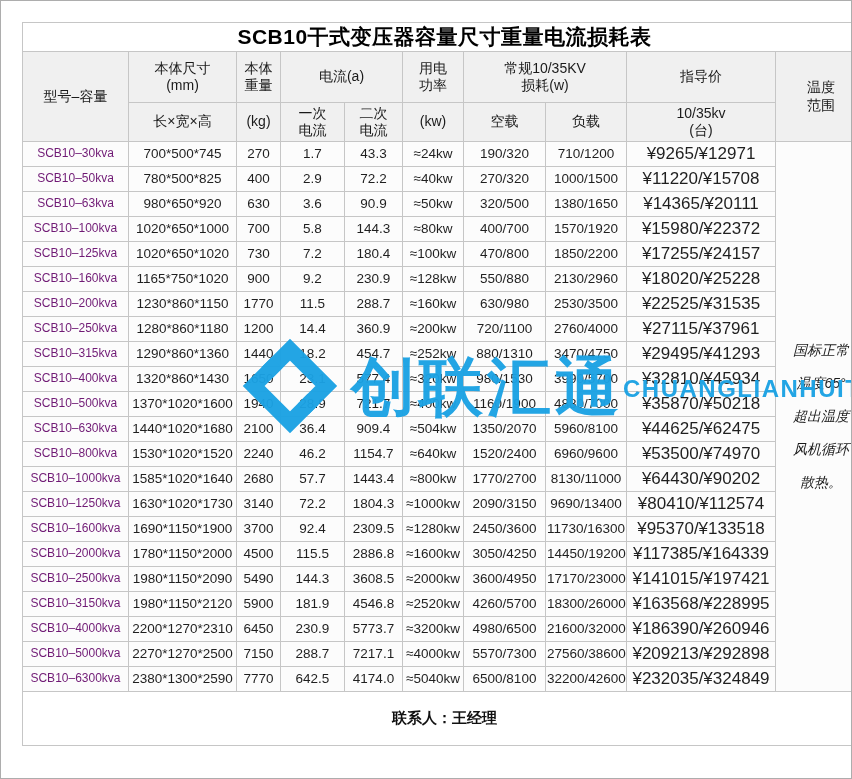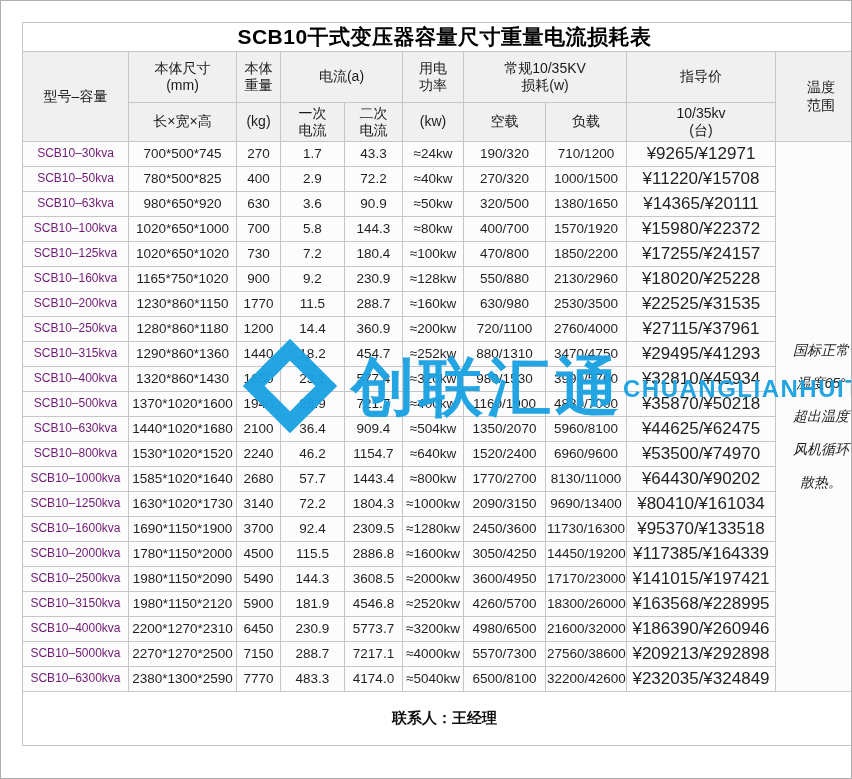--- a/index.html
+++ b/index.html
@@ -244,21 +244,21 @@
   </tr>
         <tr>
     <td class="model-cell">SCB10–1250kva</td>
     <td>1630*1020*1730</td>
     <td>3140</td>
     <td>72.2</td>
     <td>1804.3</td>
     <td>≈1000kw</td>
     <td>2090/3150</td>
     <td>9690/13400</td>
-    <td class="price-cell">¥80410/¥161034</td>
+    <td class="price-cell">¥80410/¥112574</td>
   </tr>
         <tr>
     <td class="model-cell">SCB10–1600kva</td>
     <td>1690*1150*1900</td>
     <td>3700</td>
     <td>92.4</td>
     <td>2309.5</td>
     <td>≈1280kw</td>
     <td>2450/3600</td>
     <td>11730/16300</td>
@@ -316,21 +316,21 @@
     <td>7217.1</td>
     <td>≈4000kw</td>
     <td>5570/7300</td>
     <td>27560/38600</td>
     <td class="price-cell">¥209213/¥292898</td>
   </tr>
         <tr>
     <td class="model-cell">SCB10–6300kva</td>
     <td>2380*1300*2590</td>
     <td>7770</td>
-    <td>483.3</td>
+    <td>642.5</td>
     <td>4174.0</td>
     <td>≈5040kw</td>
     <td>6500/8100</td>
     <td>32200/42600</td>
     <td class="price-cell">¥232035/¥324849</td>
   </tr>
       </tbody>
     <tfoot>
       <tr>
         <td class="contact-cell" colspan="10">

